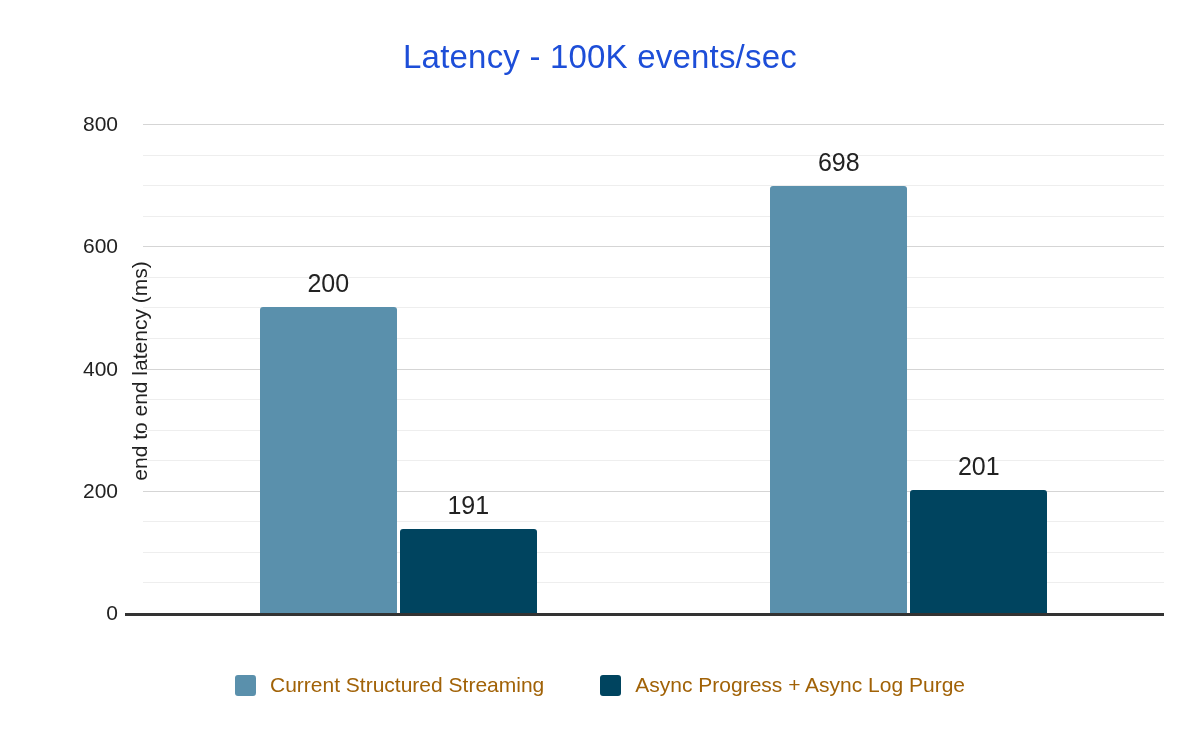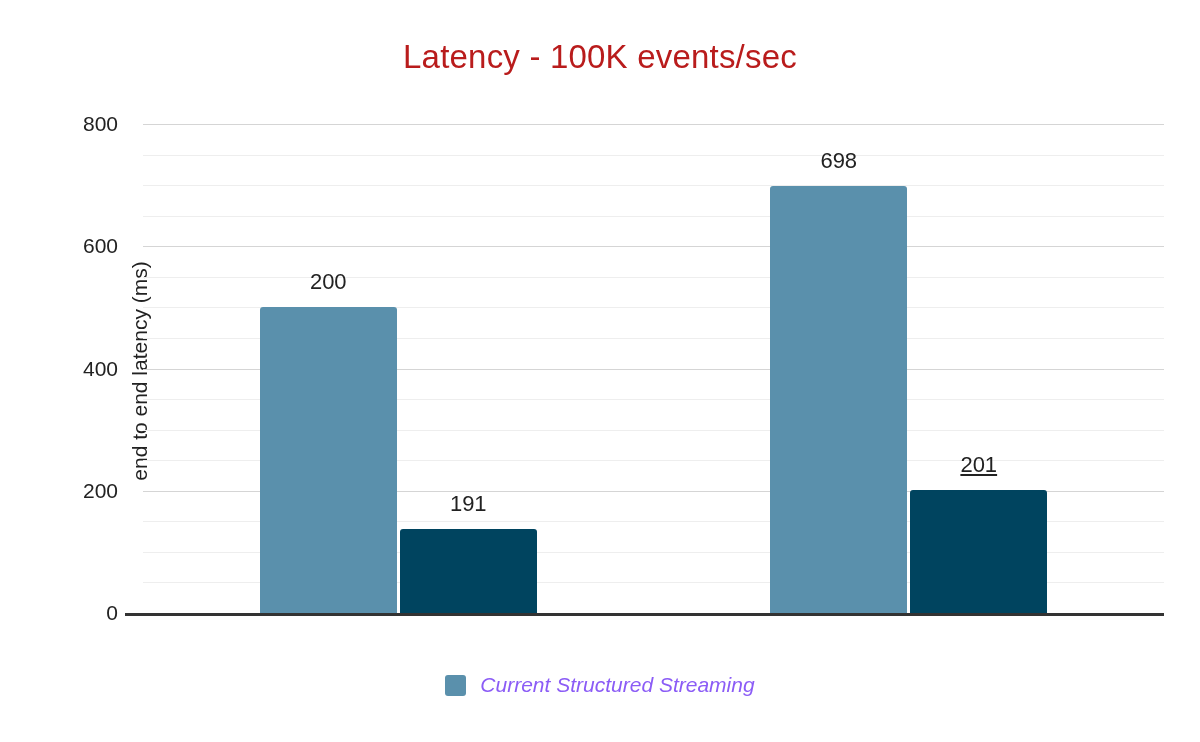--- a/index.html
+++ b/index.html
@@ -22,21 +22,21 @@
   }
 
   
   .chart-title {
     position: absolute;
     top: 38px;
     left: 0;
     width: 1200px;
     text-align: center;
     font-size: 33px;
-    color: #b91c1c;
+    color: #1d4ed8;
     font-weight: 400;
     letter-spacing: 0.2px;
     white-space: nowrap;
   }
 
   
   
   .plot {
     position: absolute;
     left: 143px;
@@ -92,21 +92,21 @@
   .bar {
     position: absolute;
     bottom: 0;
     border-radius: 3px 3px 0 0;
   }
   .bar.s0 { background: #5a90ac; }
   .bar.s1 { background: #00445f; }
 
   .bar-value {
     position: absolute;
-    font-size: 22px;
+    font-size: 25px;
     color: #222222;
     text-align: center;
     transform: translateX(-50%);
     white-space: nowrap;
   }
 
   
   .legend {
     position: absolute;
     left: 0;
@@ -125,23 +125,22 @@
   .legend-swatch {
     width: 21px;
     height: 21px;
     border-radius: 3px;
     flex: none;
   }
   .legend-swatch.s0 { background: #5a90ac; }
   .legend-swatch.s1 { background: #00445f; }
   .legend-label {
     font-size: 21px;
-    color: #8b5cf6;
+    color: #a16207;
     white-space: nowrap;
-    font-style: italic;
   }
 </style>
 </head>
 <body>
 
 <div class="chart-root">
 
   <div class="chart-title">Latency - 100K events/sec</div>
 
   <div class="y-axis-title">end to end latency (ms)</div>
@@ -169,23 +168,27 @@
       <div class="ytick-label" style="top: 244.5px;">400</div>
       <div class="ytick-label" style="top: 122.25px;">600</div>
       <div class="ytick-label" style="top: 0px;">800</div>
       <div class="bar s0" title="Current Structured Streaming p50: 500" style="left: 116.75px; width: 137px; height: 305.625px;"></div>
       <div class="bar-value" style="left: 185.25px; top: 145.375px;">200</div>
       <div class="bar s1" title="Async Progress + Async Log Purge p50: 137" style="left: 256.75px; width: 137px; height: 83.7412px;"></div>
       <div class="bar-value" style="left: 325.25px; top: 367.259px;">191</div>
       <div class="bar s0" title="Current Structured Streaming p99: 698" style="left: 627.25px; width: 137px; height: 426.652px;"></div>
       <div class="bar-value" style="left: 695.75px; top: 24.3475px;">698</div>
       <div class="bar s1" title="Async Progress + Async Log Purge p99: 201" style="left: 767.25px; width: 137px; height: 122.861px;"></div>
-      <div class="bar-value" style="left: 835.75px; top: 328.139px; text-decoration: underline;">201</div>
+      <div class="bar-value" style="left: 835.75px; top: 328.139px;">201</div>
     </div>
 
   <div class="legend" id="legend">
       <div class="legend-item">
         <span class="legend-swatch s0"></span>
         <span class="legend-label">Current Structured Streaming</span>
       </div>
+      <div class="legend-item">
+        <span class="legend-swatch s1"></span>
+        <span class="legend-label">Async Progress + Async Log Purge</span>
+      </div>
     </div>
 
 </div>
 
 </body></html>

